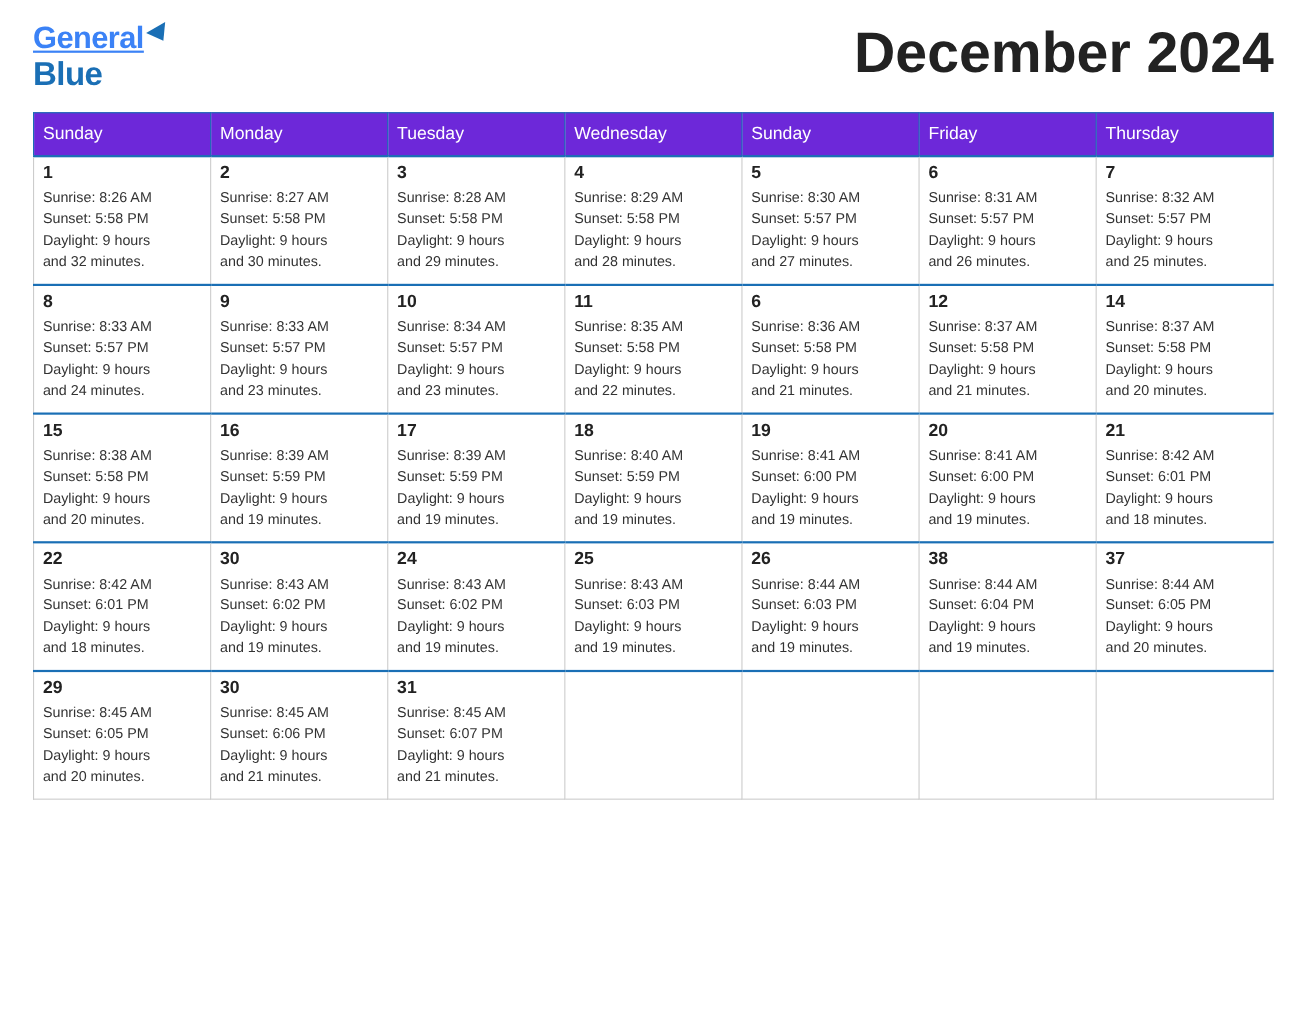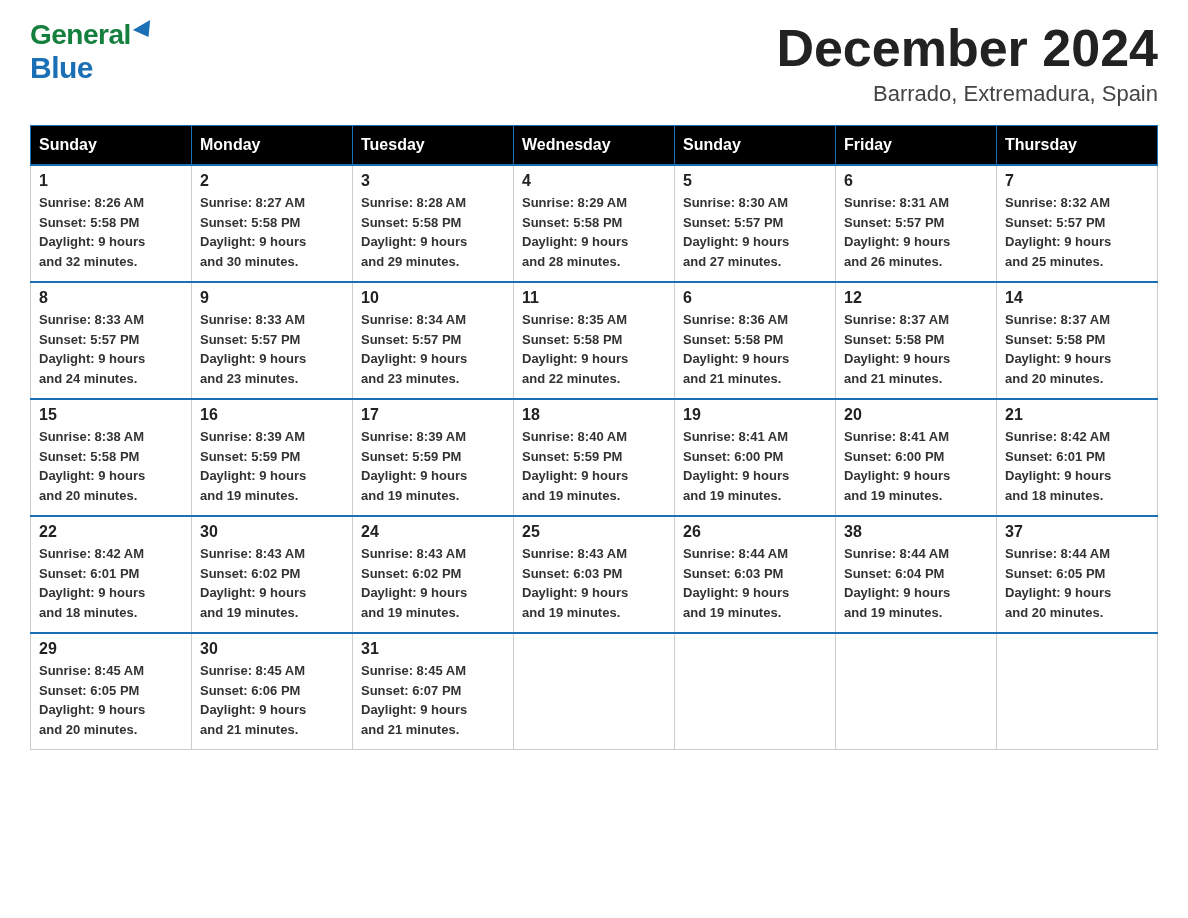--- a/index.html
+++ b/index.html
@@ -21,22 +21,23 @@
     }
     .logo {
       display: flex;
       flex-direction: column;
       align-items: flex-start;
       line-height: 1.1;
     }
     .logo-general {
       font-size: 28px;
       font-weight: bold;
-      color: #15803d;
+      color: #3b82f6;
       letter-spacing: -0.5px;
+      text-decoration: underline;
     }
     .logo-blue {
       font-size: 30px;
       font-weight: bold;
       color: #1a6fb5;
       letter-spacing: -0.5px;
     }
     .logo-triangle {
       display: inline-block;
       width: 0;
@@ -48,45 +49,45 @@
       vertical-align: middle;
       transform: rotate(-30deg);
       position: relative;
       top: -4px;
     }
     .logo-line1 {
       display: flex;
       align-items: center;
     }
     .title-block {
-      text-align: right;
+      text-align: center;
     }
     .month-title {
       font-size: 52px;
       font-weight: bold;
       color: #222;
       line-height: 1.1;
     }
     .location-title {
       font-size: 22px;
       color: #444;
       margin-top: 4px;
     }
 
     
     .calendar-table {
       width: 100%;
       border-collapse: collapse;
       table-layout: fixed;
     }
     .calendar-table thead tr th {
-      background: #000000;
+      background: #6d28d9;
       color: #fff;
       font-size: 16px;
-      font-weight: 700;
+      font-weight: 400;
       padding: 10px 8px;
       text-align: left;
       border: 1px solid #1a6fb5;
     }
     .calendar-table tbody tr td {
       vertical-align: top;
       padding: 6px 8px 10px 8px;
       border: 1px solid #ccc;
       border-top: 2px solid #1a6fb5;
       font-size: 13px;
@@ -101,42 +102,40 @@
       font-size: 16px;
       font-weight: bold;
       color: #222;
       display: block;
       margin-bottom: 3px;
     }
     .day-info {
       font-size: 13px;
       color: #333;
       line-height: 1.5;
-      font-weight: bold;
     }
     .calendar-table tbody tr:not(:first-child) td {
       border-top: 2px solid #1a6fb5;
     }
   </style>
 </head>
 <body>
 
 <div class="header">
   <div class="logo">
     <div class="logo-line1">
       <span class="logo-general">General</span>
       <span class="logo-triangle"></span>
     </div>
     <div>
       <span class="logo-blue">Blue</span>
     </div>
   </div>
   <div class="title-block">
     <div class="month-title">December 2024</div>
-    <div class="location-title">Barrado, Extremadura, Spain</div>
   </div>
 </div>
 
 <table class="calendar-table">
   <thead>
     <tr>
     <th>Sunday</th>
         <th>Monday</th>
         <th>Tuesday</th>
         <th>Wednesday</th>

